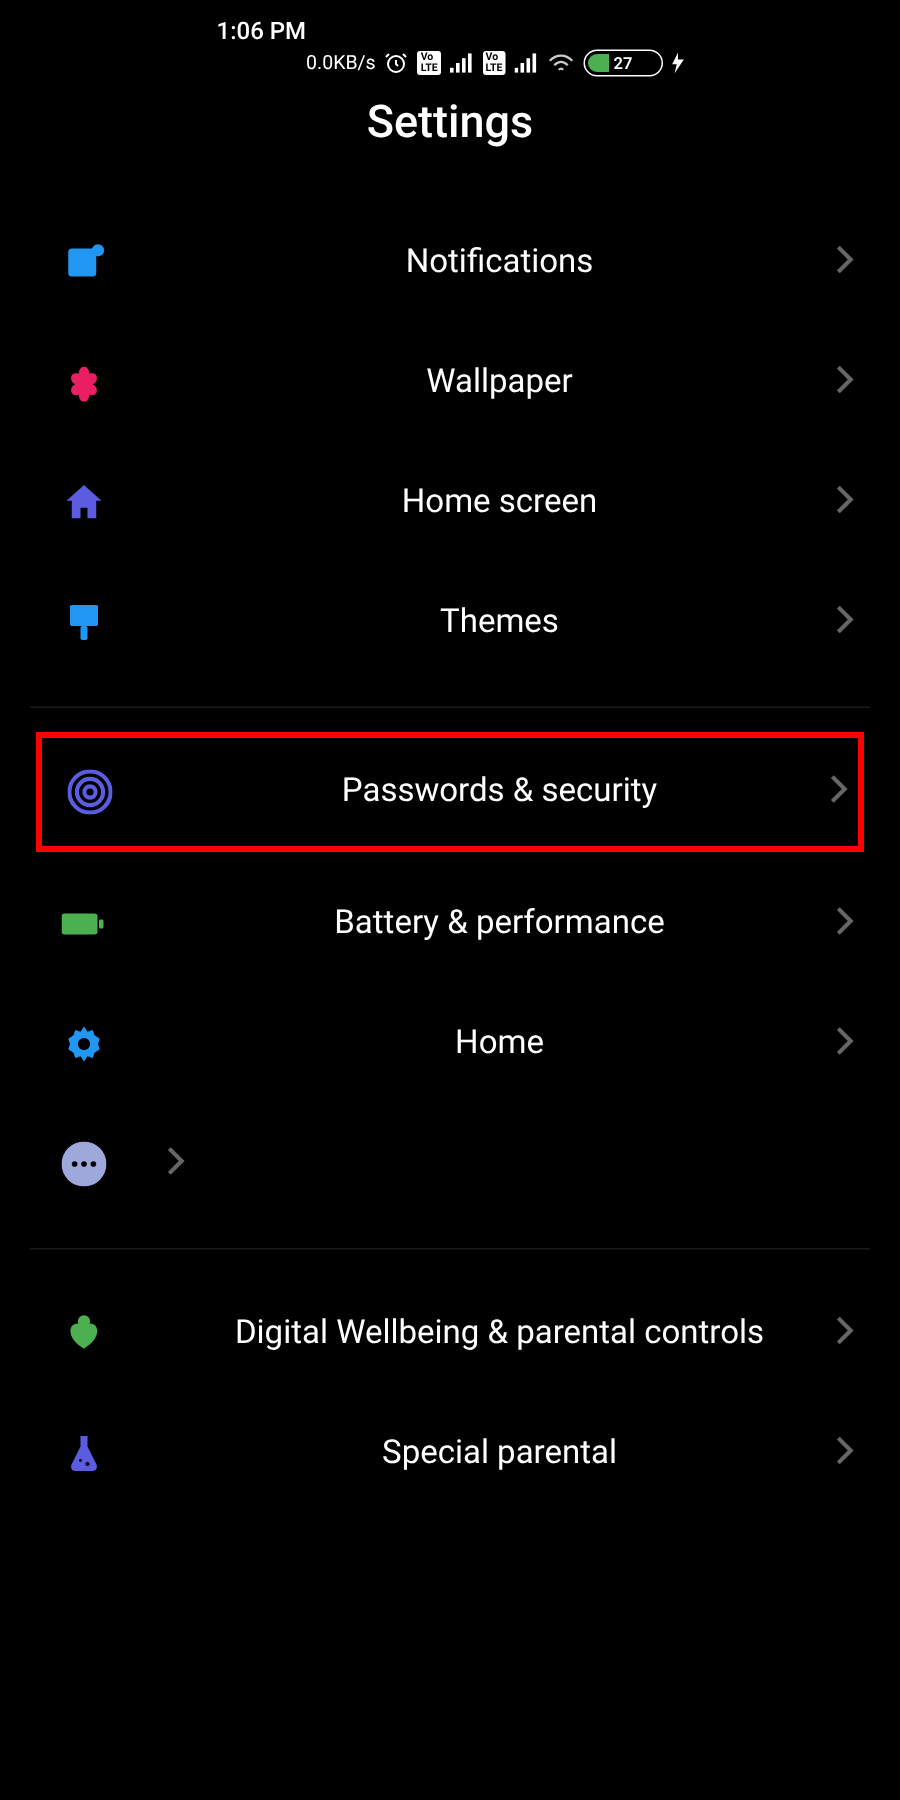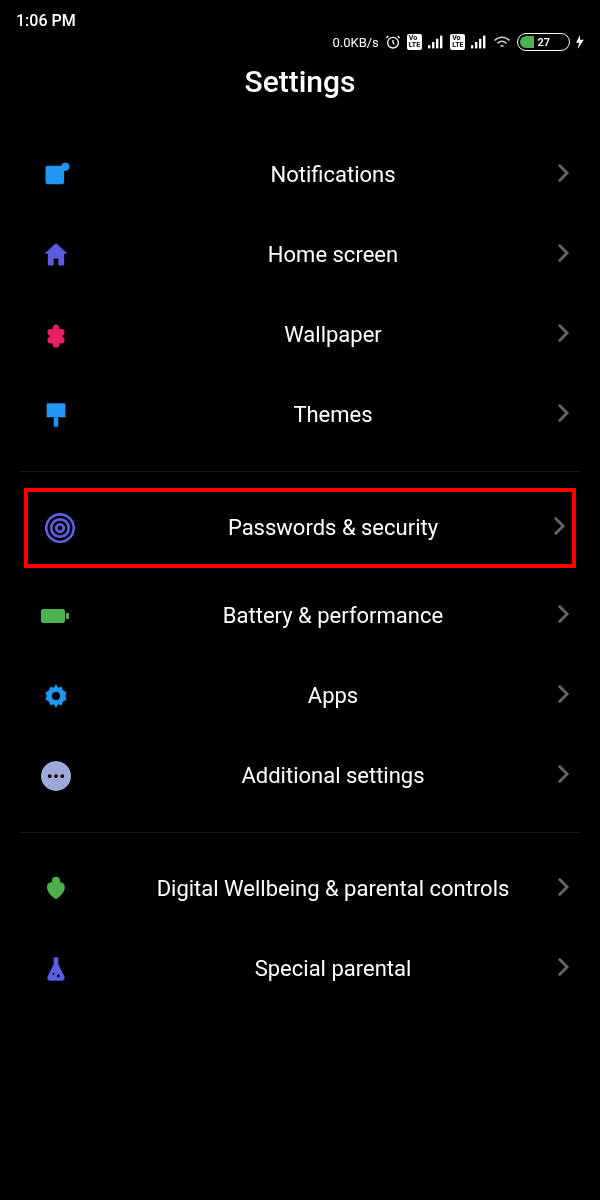--- a/index.html
+++ b/index.html
@@ -6,21 +6,21 @@
     body {
       width: 600px;
       height: 1200px;
       background: #000;
       color: #fff;
       font-family: -apple-system, BlinkMacSystemFont, 'Segoe UI', Roboto, sans-serif;
       overflow: hidden;
     }
     .status-bar {
       display: flex;
-      justify-content: space-between;
+      justify-content: center;
       align-items: center;
       padding: 8px 16px;
       font-size: 16px;
       height: 40px;
     }
     .status-left { font-weight: 500; }
     .status-right {
       display: flex;
       align-items: center;
       gap: 6px;
@@ -162,39 +162,39 @@
     <span class="item-label">Notifications</span>
     <span class="chevron">
       <svg width="14" height="22" viewBox="0 0 10 16" fill="none" stroke="#666" stroke-width="2">
           <path d="M2 2l6 6-6 6"></path>
         </svg>
     </span>
   </div>
 
   <div class="settings-item">
     <span class="item-icon">
+      <svg width="28" height="28" viewBox="0 0 24 24" fill="#e91e63">
+          <path d="M12 3c-2 0-3 2-3 4 0 0-3-1-4 1s0 4 2 5c-2 1-3 3-2 5s4 1 4 1c0 2 1 4 3 4s3-2 3-4c0 0 3 1 4-1s0-4-2-5c2-1 3-3 2-5s-4-1-4-1c0-2-1-4-3-4z"></path>
+        </svg>
+    </span>
+    <span class="item-label">Wallpaper</span>
+    <span class="chevron">
+      <svg width="14" height="22" viewBox="0 0 10 16" fill="none" stroke="#666" stroke-width="2">
+          <path d="M2 2l6 6-6 6"></path>
+        </svg>
+    </span>
+  </div>
+
+  <div class="settings-item">
+    <span class="item-icon">
       <svg width="28" height="28" viewBox="0 0 24 24" fill="#5c5ce0">
           <path d="M12 2L2 11h3v10h5v-6h4v6h5V11h3z"></path>
         </svg>
     </span>
     <span class="item-label">Home screen</span>
-    <span class="chevron">
-      <svg width="14" height="22" viewBox="0 0 10 16" fill="none" stroke="#666" stroke-width="2">
-          <path d="M2 2l6 6-6 6"></path>
-        </svg>
-    </span>
-  </div>
-
-  <div class="settings-item">
-    <span class="item-icon">
-      <svg width="28" height="28" viewBox="0 0 24 24" fill="#e91e63">
-          <path d="M12 3c-2 0-3 2-3 4 0 0-3-1-4 1s0 4 2 5c-2 1-3 3-2 5s4 1 4 1c0 2 1 4 3 4s3-2 3-4c0 0 3 1 4-1s0-4-2-5c2-1 3-3 2-5s-4-1-4-1c0-2-1-4-3-4z"></path>
-        </svg>
-    </span>
-    <span class="item-label">Wallpaper</span>
     <span class="chevron">
       <svg width="14" height="22" viewBox="0 0 10 16" fill="none" stroke="#666" stroke-width="2">
           <path d="M2 2l6 6-6 6"></path>
         </svg>
     </span>
   </div>
 
   <div class="settings-item">
     <span class="item-icon">
       <svg width="28" height="28" viewBox="0 0 24 24" fill="#2196f3">
@@ -243,38 +243,37 @@
     </span>
   </div>
 
   <div class="settings-item">
     <span class="item-icon">
       <svg width="28" height="28" viewBox="0 0 24 24" fill="#2196f3">
           <path d="M12 2l2 3 3-1 1 3 3 2-1 3 1 3-3 2-1 3-3-1-2 3-2-3-3 1-1-3-3-2 1-3-1-3 3-2 1-3 3 1z"></path>
           <circle cx="12" cy="12" r="3.5" fill="#000"></circle>
         </svg>
     </span>
-    <span class="item-label">Apps</span>
+    <span class="item-label">Home</span>
     <span class="chevron">
       <svg width="14" height="22" viewBox="0 0 10 16" fill="none" stroke="#666" stroke-width="2">
           <path d="M2 2l6 6-6 6"></path>
         </svg>
     </span>
   </div>
 
   <div class="settings-item">
     <span class="item-icon">
       <svg width="30" height="30" viewBox="0 0 24 24">
           <circle cx="12" cy="12" r="12" fill="#9fa8da"></circle>
           <circle cx="7" cy="12" r="1.5" fill="#000"></circle>
           <circle cx="12" cy="12" r="1.5" fill="#000"></circle>
           <circle cx="17" cy="12" r="1.5" fill="#000"></circle>
         </svg>
     </span>
-    <span class="item-label">Additional settings</span>
     <span class="chevron">
       <svg width="14" height="22" viewBox="0 0 10 16" fill="none" stroke="#666" stroke-width="2">
           <path d="M2 2l6 6-6 6"></path>
         </svg>
     </span>
   </div>
 
   <div class="divider"></div>
 
   <div class="settings-item">

